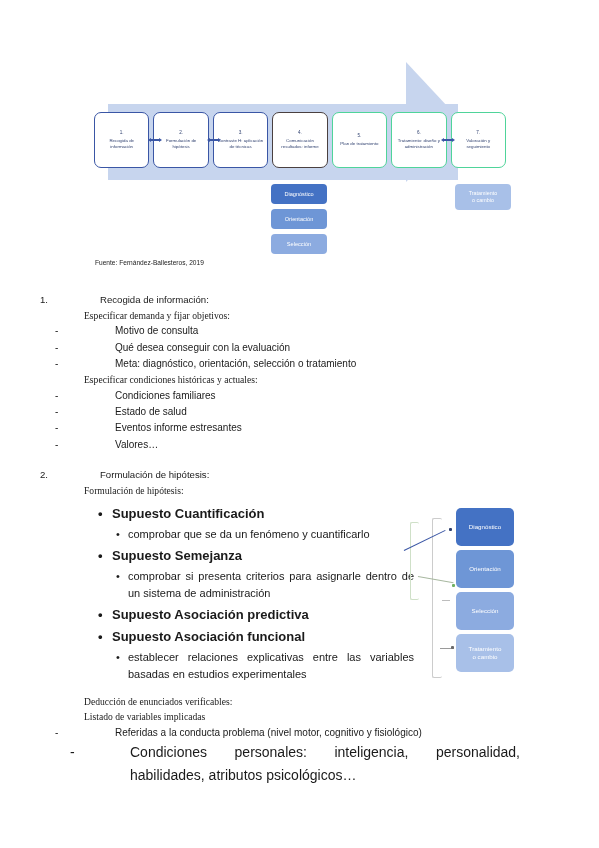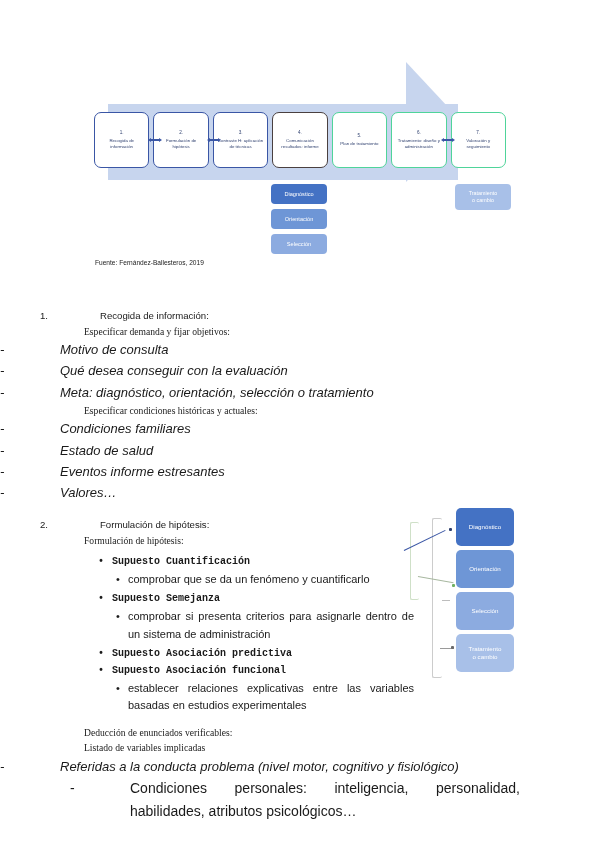--- a/index.html
+++ b/index.html
@@ -126,51 +126,49 @@
   .source-note {
     position: absolute;
     left: 95px; top: 259px;
     font-size: 6.6px;
     color: #222;
   }
 
   
   #doc-body {
     position: absolute;
-    left: 0; top: 308px;
+    left: 0; top: 292px;
     width: 599px;
   }
   .ol-item {
     padding-left: 100px;
     text-indent: -30px;
     font-size: 9.6px;
     line-height: 1.63;
   }
   .ol-num { display: inline-block; width: 30px; }
   .flush { padding-left: 84px; font-size: 9.6px; line-height: 1.63; font-family: Liberation Serif, serif; }
   .dash-item {
-    padding-left: 60px;
+    padding-left: 115px;
     text-indent: -30px;
-    font-size: 13px;
+    font-size: 10px;
     line-height: 1.63;
-    font-style: italic;
   }
   .dash-mark { display: inline-block; width: 30px; }
   .spacer { height: 14px; }
 
   .bullets { margin: 6px 0 0 0; padding: 0; }
   .b-l1 {
     list-style: none;
     position: relative;
     padding-left: 112px;
-    font-size: 10px;
+    font-size: 13px;
     font-weight: bold;
     line-height: 1.6;
     margin-bottom: 1px;
-    font-family: Liberation Mono, monospace;
   }
   .b-l1::before {
     content: "•";
     position: absolute;
     left: 98px;
     font-weight: bold;
   }
   .b-l2 {
     list-style: none;
     position: relative;

